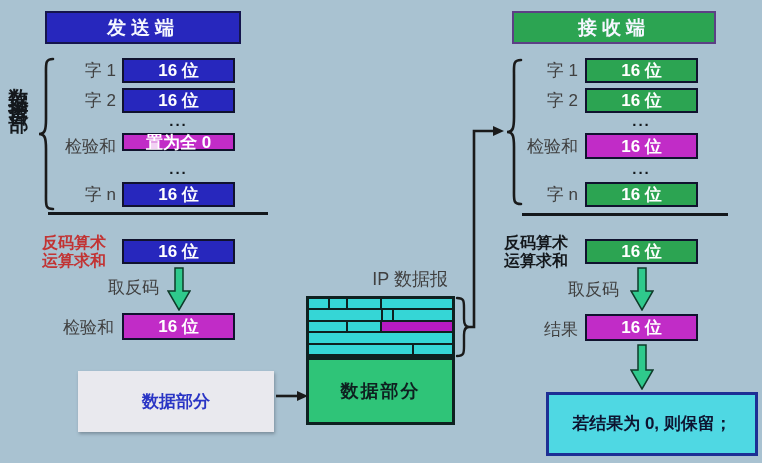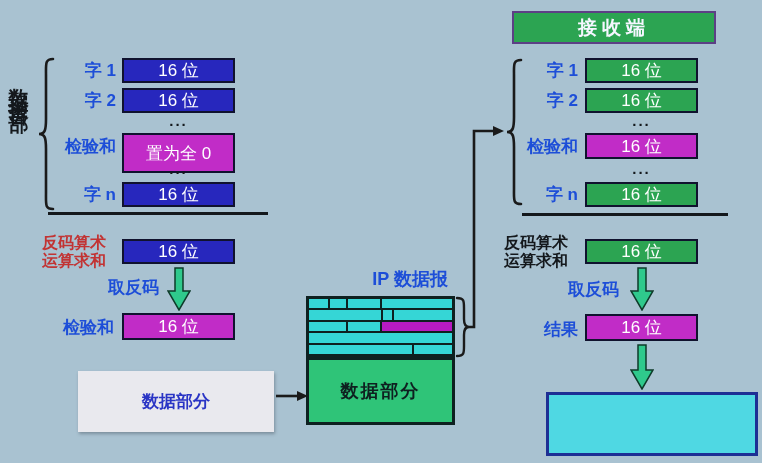--- a/index.html
+++ b/index.html
@@ -1,25 +1,25 @@
 <!DOCTYPE html>
 <html><head>
 <meta charset="utf-8">
 <style>
   html,body{margin:0;padding:0;}
   body{font-family:"Liberation Sans","DejaVu Sans",sans-serif;}
   .canvas{position:relative;width:762px;height:463px;background:#a9c2d1;overflow:hidden;}
   .abs{position:absolute;}
-  .lbl{font-weight:bold;color:#1d4ed8;font-size:17px;line-height:22px;}
+  .lbl{font-weight:normal;color:#404040;font-size:17px;line-height:22px;}
   .r{text-align:right;}
   .c{text-align:right;}
   .titlebox{display:flex;align-items:center;justify-content:center;
     color:#f5f7ff;font-weight:bold;font-size:19px;letter-spacing:5px;}
   .valbox{display:flex;align-items:center;justify-content:center;
-    color:#ffffff;font-weight:normal;font-size:17px;border:2px solid #10122e;box-sizing:border-box;}
+    color:#ffffff;font-weight:bold;font-size:17px;border:2px solid #10122e;box-sizing:border-box;}
   .blue{background:#2727bd;}
   .green{background:#2ca452;}
   .magenta{background:#c12cc7;}
   .dots{font-weight:bold;color:#14181c;font-size:15px;letter-spacing:2px;text-align:center;}
   .twoline{font-weight:bold;font-size:16px;line-height:18px;text-align:center;}
   .redtxt{color:#c23333;}
   .darktxt{color:#14181c;}
   .divline{background:#14181c;height:3px;}
   .sideways{writing-mode:vertical-rl;text-orientation:upright;font-weight:bold;
     font-size:20px;color:#14181c;letter-spacing:6px;line-height:26px;}
@@ -39,39 +39,40 @@
     display:flex;flex-direction:column;align-items:center;justify-content:center;
     color:#0d1430;font-weight:bold;font-size:17px;line-height:24px;}
   .overlay{pointer-events:none;}
   svg{display:block;}
 </style>
 </head>
 <body>
 
 <div class="canvas">
 
+  <div class="abs titlebox blue" style="left:45px;top:11px;width:196px;height:33px;border:2px solid #15154d;box-sizing:border-box;">发送端</div>
 
   <div class="abs sideways" style="left:6px;top:72px;height:140px;">数据报首部</div>
 
   <div class="abs" style="left:36px;top:56px;">
     <svg width="20" height="156" viewBox="0 0 20 156">
       <path d="M17,3 C9,3 10,8 10,19 L10,63 C10,74 9,78 3,78 C9,78 10,82 10,93 L10,137 C10,149 9,153 17,153" fill="none" stroke="#1a1a1a" stroke-width="2.6" stroke-linecap="round"></path>
     </svg>
   </div>
 
   <div class="abs lbl r" style="left:40px;top:60px;width:76px;">字 1</div>
   <div class="abs valbox blue" style="left:122px;top:58px;width:113px;height:25px;">16 位</div>
 
   <div class="abs lbl r" style="left:40px;top:90px;width:76px;">字 2</div>
   <div class="abs valbox blue" style="left:122px;top:88px;width:113px;height:25px;">16 位</div>
 
   <div class="abs dots" style="left:122px;top:112px;width:113px;">...</div>
 
   <div class="abs lbl r" style="left:40px;top:136px;width:76px;">检验和</div>
-  <div class="abs valbox magenta" style="left:122px;top:133px;width:113px;height:40px;">置为全 0</div>
+  <div class="abs valbox magenta" style="left:122px;top:133px;width:113px;height:18px;">置为全 0</div>
 
   <div class="abs dots" style="left:122px;top:160px;width:113px;">...</div>
 
   <div class="abs lbl r" style="left:40px;top:184px;width:76px;">字 n</div>
   <div class="abs valbox blue" style="left:122px;top:182px;width:113px;height:25px;">16 位</div>
 
   <div class="abs divline" style="left:48px;top:212px;width:220px;"></div>
 
   <div class="abs twoline redtxt" style="left:32px;top:234px;width:84px;">
     <span>反码算术</span><br>
@@ -171,20 +172,21 @@
   <div class="abs lbl r" style="left:534px;top:319px;width:44px;">结果</div>
   <div class="abs valbox magenta" style="left:585px;top:314px;width:113px;height:27px;">16 位</div>
 
   <div class="abs" style="left:630px;top:344px;">
     <svg width="24" height="46" viewBox="0 0 24 46">
       <polygon points="8,1 16,1 16,26 23,26 12,45 1,26 8,26" fill="#2fc98c" stroke="#0e3b2a" stroke-width="1.5"></polygon>
     </svg>
   </div>
 
   <div class="abs verdict" style="left:546px;top:392px;width:212px;height:64px;">
+    <span>若结果为 0, 则保留；</span>
   </div>
 
   <div class="abs overlay" style="left:0;top:0;">
     <svg width="762" height="463" viewBox="0 0 762 463">
 
       <polyline points="469,327 474,327 474,131 494,131" fill="none" stroke="#1a1a1a" stroke-width="2.6"></polyline>
       <polygon points="493,126 504,131 493,136" fill="#1a1a1a"></polygon>
 
       <line x1="276" y1="396" x2="298" y2="396" stroke="#1a1a1a" stroke-width="2.6"></line>
       <polygon points="297,391 308,396 297,401" fill="#1a1a1a"></polygon>

